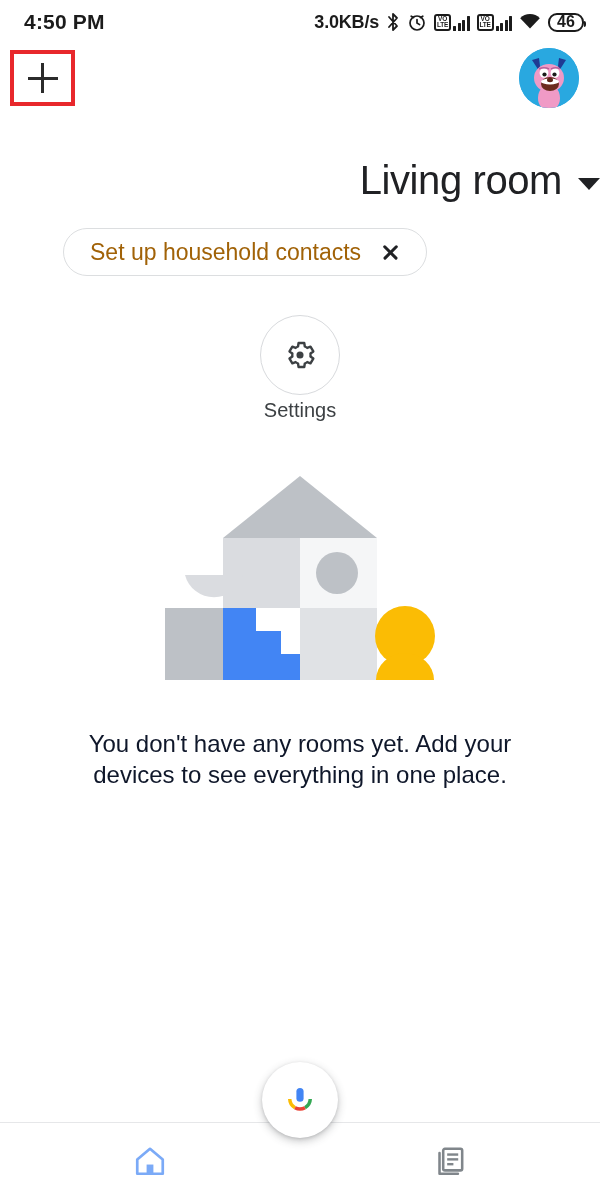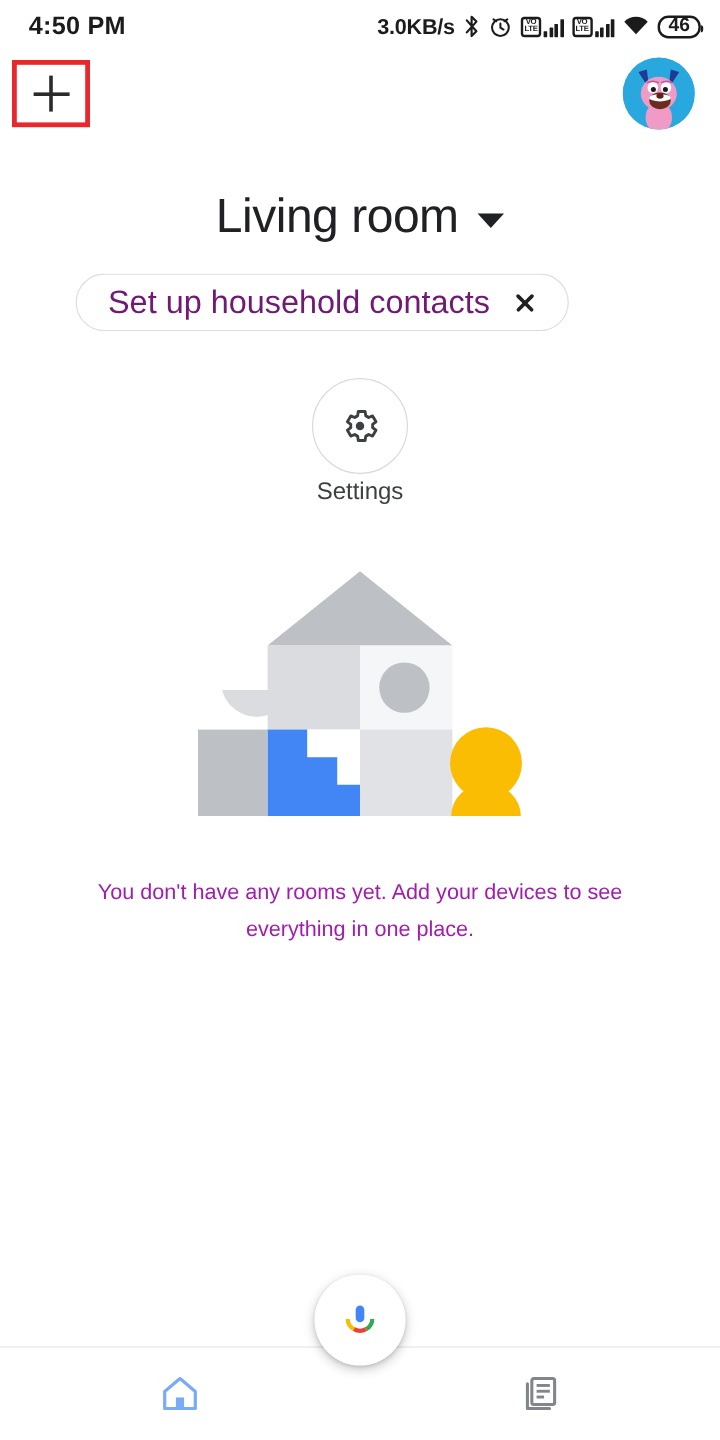--- a/index.html
+++ b/index.html
@@ -88,21 +88,21 @@
   #avatar {
     position: absolute; right: 21px; top: 4px;
     width: 60px; height: 60px; border-radius: 50%;
     overflow: hidden; background: #29a8e0; cursor: pointer;
   }
 
   
   #home-title-row {
     position: absolute; left: 0; top: 158px;
     width: 600px;
-    display: flex; align-items: center; justify-content: center;
+    display: flex; align-items: center; justify-content: flex-end;
     gap: 16px; cursor: pointer;
   }
   #home-title {
     font-size: 40px; color: #202124; letter-spacing: -.4px;
   }
   #home-title-caret {
     width: 0; height: 0; margin-top: 6px;
     border-left: 11px solid transparent;
     border-right: 11px solid transparent;
     border-top: 12px solid #202124;
@@ -120,21 +120,21 @@
     height: 48px;
     border: 1.5px solid #dcdee0;
     border-radius: 26px;
     background: #fff;
     display: flex; align-items: center;
     padding: 0 26px; gap: 20px;
     flex: 0 0 auto;
     cursor: pointer;
     white-space: nowrap;
   }
-  .chip-label { font-size: 27px; color: #701a75; }
+  .chip-label { font-size: 23px; color: #a16207; }
   .chip-close {
     position: relative; width: 19px; height: 19px; flex: 0 0 auto;
     cursor: pointer;
   }
   .chip-close::before,
   .chip-close::after {
     content: ""; position: absolute; left: 0; top: 8px;
     width: 19px; height: 2.6px; background: #202124; border-radius: 2px;
   }
   .chip-close::before { transform: rotate(45deg); }
@@ -160,23 +160,23 @@
   #illustration {
     position: absolute; left: 165px; top: 476px;
     width: 270px; height: 204px;
   }
 
   
   #empty-text {
     position: absolute; left: 50px; top: 728px;
     width: 500px;
     text-align: center;
-    font-size: 18px;
+    font-size: 24px;
     line-height: 31px;
-    color: #a21caf;
+    color: #0f172a;
   }
 
   
   #bottom-nav {
     position: absolute; left: 0; top: 1122px;
     width: 600px; height: 78px;
     background: #ffffff;
   }
   #nav-divider {
     position: absolute; left: 0; top: 0; width: 600px; height: 1.3px;

